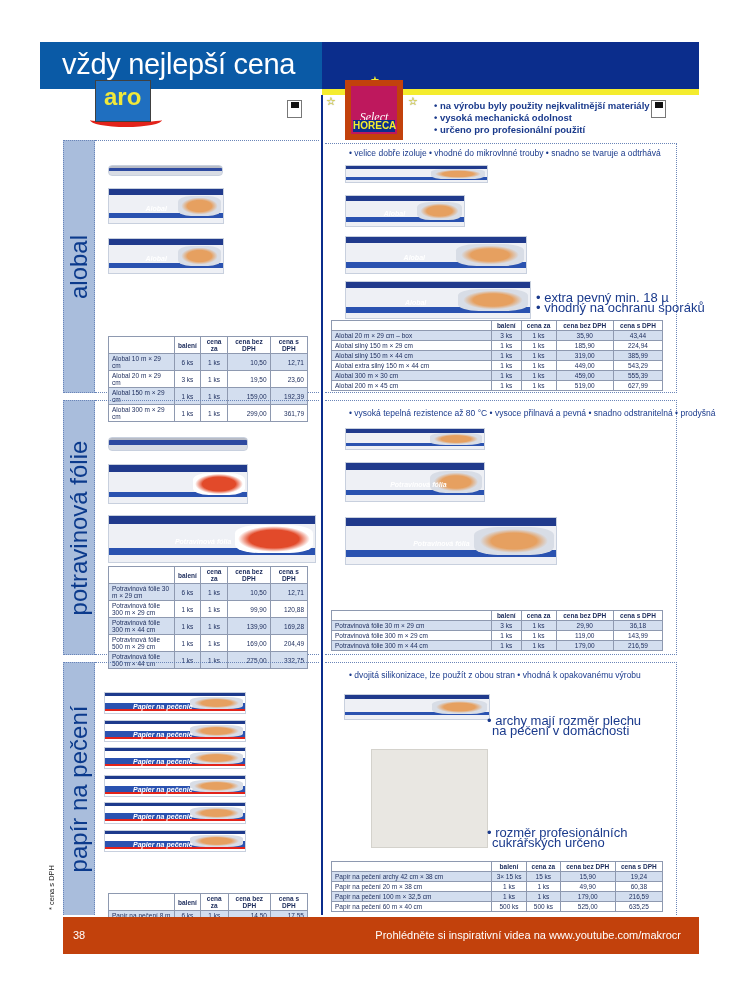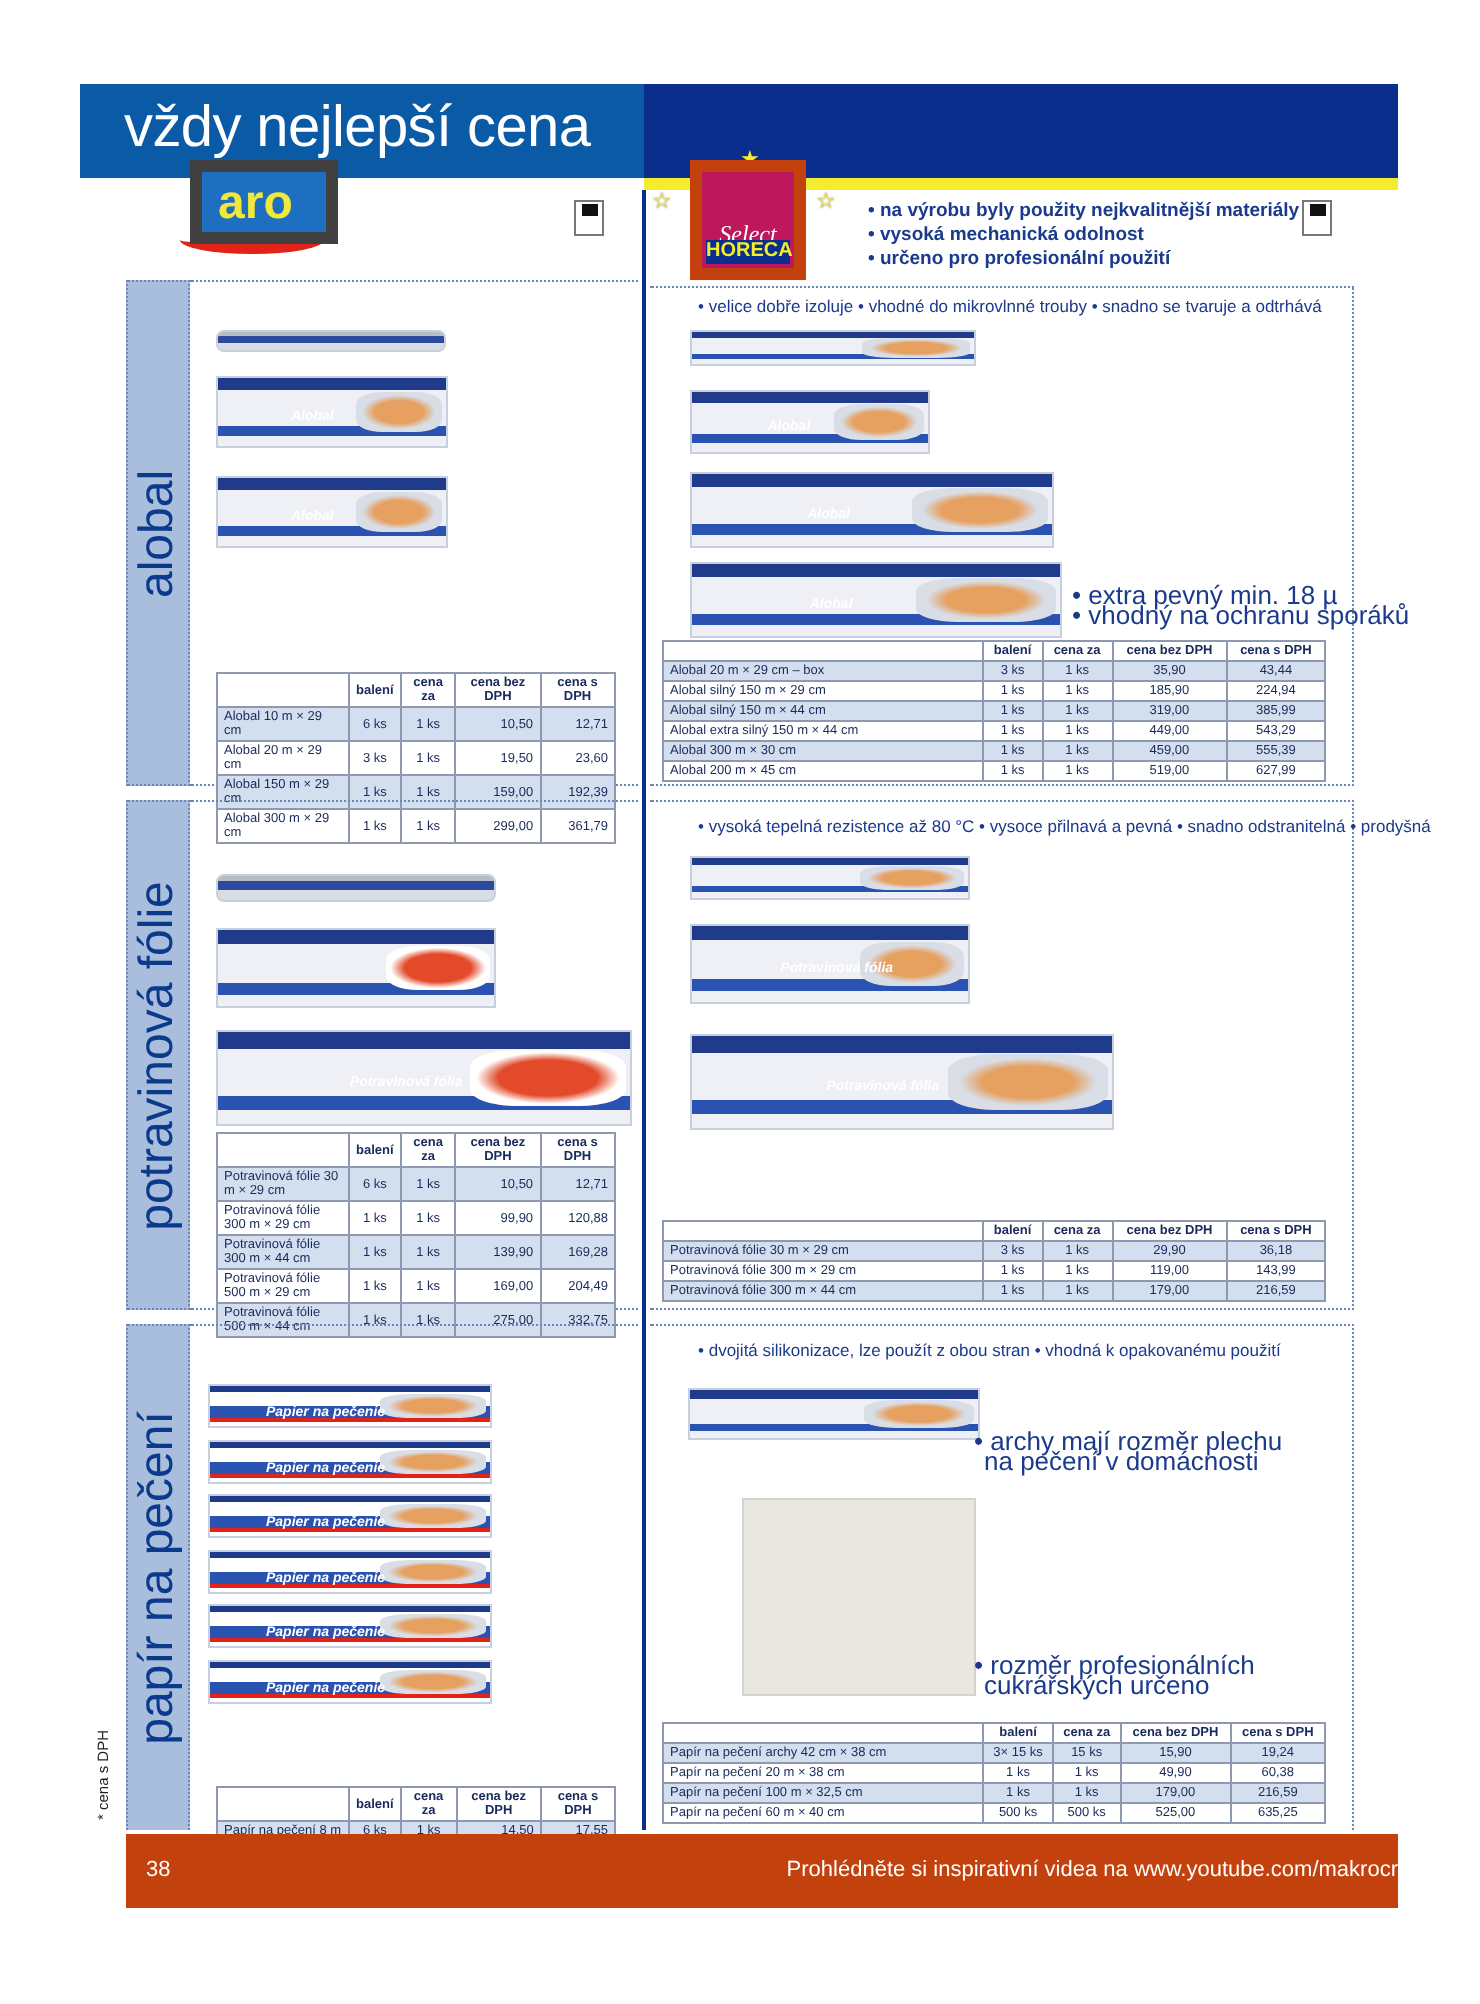--- a/index.html
+++ b/index.html
@@ -4,21 +4,21 @@
 <style>
   * { box-sizing: border-box; margin: 0; padding: 0; }
   body { width: 740px; height: 1002px; background: #ffffff; font-family: "Liberation Sans", sans-serif; position: relative; overflow: hidden; }
   .page { position: absolute; left: 0; top: 0; width: 740px; height: 1002px; }
 
   
   .hdr-left { position: absolute; left: 40px; top: 42px; width: 282px; height: 47px; background: #0a5aa6; }
   .hdr-right { position: absolute; left: 322px; top: 42px; width: 377px; height: 47px; background: #0b2d8c; }
   .hdr-yellow { position: absolute; left: 322px; top: 89px; width: 377px; height: 6px; background: #f4ec2e; }
   .hdr-title { position: absolute; left: 62px; top: 48px; font-size: 29px; color: #fff; letter-spacing: -0.3px; }
-  .aro-logo { position: absolute; left: 95px; top: 80px; width: 74px; height: 42px; background: #1f6fc0; border: 6px solid #404040; }
+  .aro-logo { position: absolute; left: 95px; top: 80px; width: 56px; height: 42px; background: #1f6fc0; border: 1px solid #404040; }
   .aro-logo span { position: absolute; left: 8px; top: 2px; font-size: 24px; color: #f0e83a; font-weight: bold; }
   .aro-swoosh { position: absolute; left: 90px; top: 113px; width: 72px; height: 14px; border-bottom: 5px solid #e2231a; border-radius: 0 0 50% 50%; }
   .recycle { position: absolute; width: 15px; height: 18px; border: 1px solid #777; background: #fff; font-size: 7px; text-align: center; line-height: 10px; color: #000; }
   .recycle .box { display: block; width: 8px; height: 6px; background: #111; margin: 1px auto 0; }
   .vline { position: absolute; left: 321px; top: 95px; width: 2px; height: 820px; background: #0b2d8c; }
   .horeca { position: absolute; left: 345px; top: 80px; width: 58px; height: 60px; background: #be185d; border: 6px solid #c2410c; padding-left: 10px; }
   .horeca .sel { position: absolute; left: 0; right: 0; top: 24px; text-align: center; color: #fff; font-family: "Liberation Serif", serif; font-style: italic; font-size: 12px; }
   .horeca .hor { position: absolute; left: 2px; right: 2px; bottom: 2px; height: 12px; background: #0b2d8c; color: #f4ec2e; font-size: 10px; font-weight: bold; text-align: center; line-height: 12px; }
   .star { position: absolute; color: #f4ec2e; font-size: 11px; line-height: 11px; }
   .star.outline { color: #f4ec2e; text-shadow: 0 0 1px #333; }
@@ -49,21 +49,21 @@
   table.pt td.name { text-align: left; }
   table.pt td.num { text-align: right; }
   table.pt tr.odd td { background: #d3deef; }
   table.pt tr.even td { background: #ffffff; }
   table.pt.tall td { height: 16px; line-height: 7px; }
 
   .side-note { position: absolute; left: 47px; top: 910px; transform: rotate(-90deg); transform-origin: left top; font-size: 7.5px; color: #222; white-space: nowrap; }
 
   .footer { position: absolute; left: 63px; top: 917px; width: 636px; height: 37px; background: #c2410c; }
   .footer .pg { position: absolute; left: 10px; top: 12px; font-size: 11px; color: #fff; }
-  .footer .txt { position: absolute; right: 0; top: 12px; font-size: 11px; color: #fff; }
+  .footer .txt { position: absolute; right: 18px; top: 12px; font-size: 11px; color: #fff; }
 </style>
 </head>
 <body>
 
 <div class="page">
 
   <div class="hdr-left"></div>
   <div class="hdr-right"></div>
   <div class="hdr-yellow"></div>
   <div class="hdr-title">vždy nejlepší cena</div>
@@ -391,21 +391,21 @@
       <tr class="odd">
           <td class="name">Papír na pečení 8 m</td>
           <td>6 ks</td>
           <td>1 ks</td>
           <td class="num">14,50</td>
           <td class="num">17,55</td>
         </tr>
     </tbody>
   </table>
 
-  <div class="bullets" style="top:670px;">• dvojitá silikonizace, lze použít z obou stran • vhodná k opakovanému použití</div>
+  <div class="bullets" style="top:670px;">• dvojitá silikonizace, lze použít z obou stran • vhodná k opakovanému výrobu</div>
   <div class="prod" style="left:344px;top:694px;width:146px;height:26px;">
       <div class="pic"></div>
     </div>
   <div class="note" style="left:487px;top:716px;">
     <div>• archy mají rozměr plechu</div>
     <div style="padding-left:5px">na pečení v domácnosti</div>
   </div>
   <div class="sheet" style="left:371px;top:749px;width:117px;height:99px;"></div>
   <div class="note" style="left:487px;top:828px;">
     <div>• rozměr profesionálních</div>

